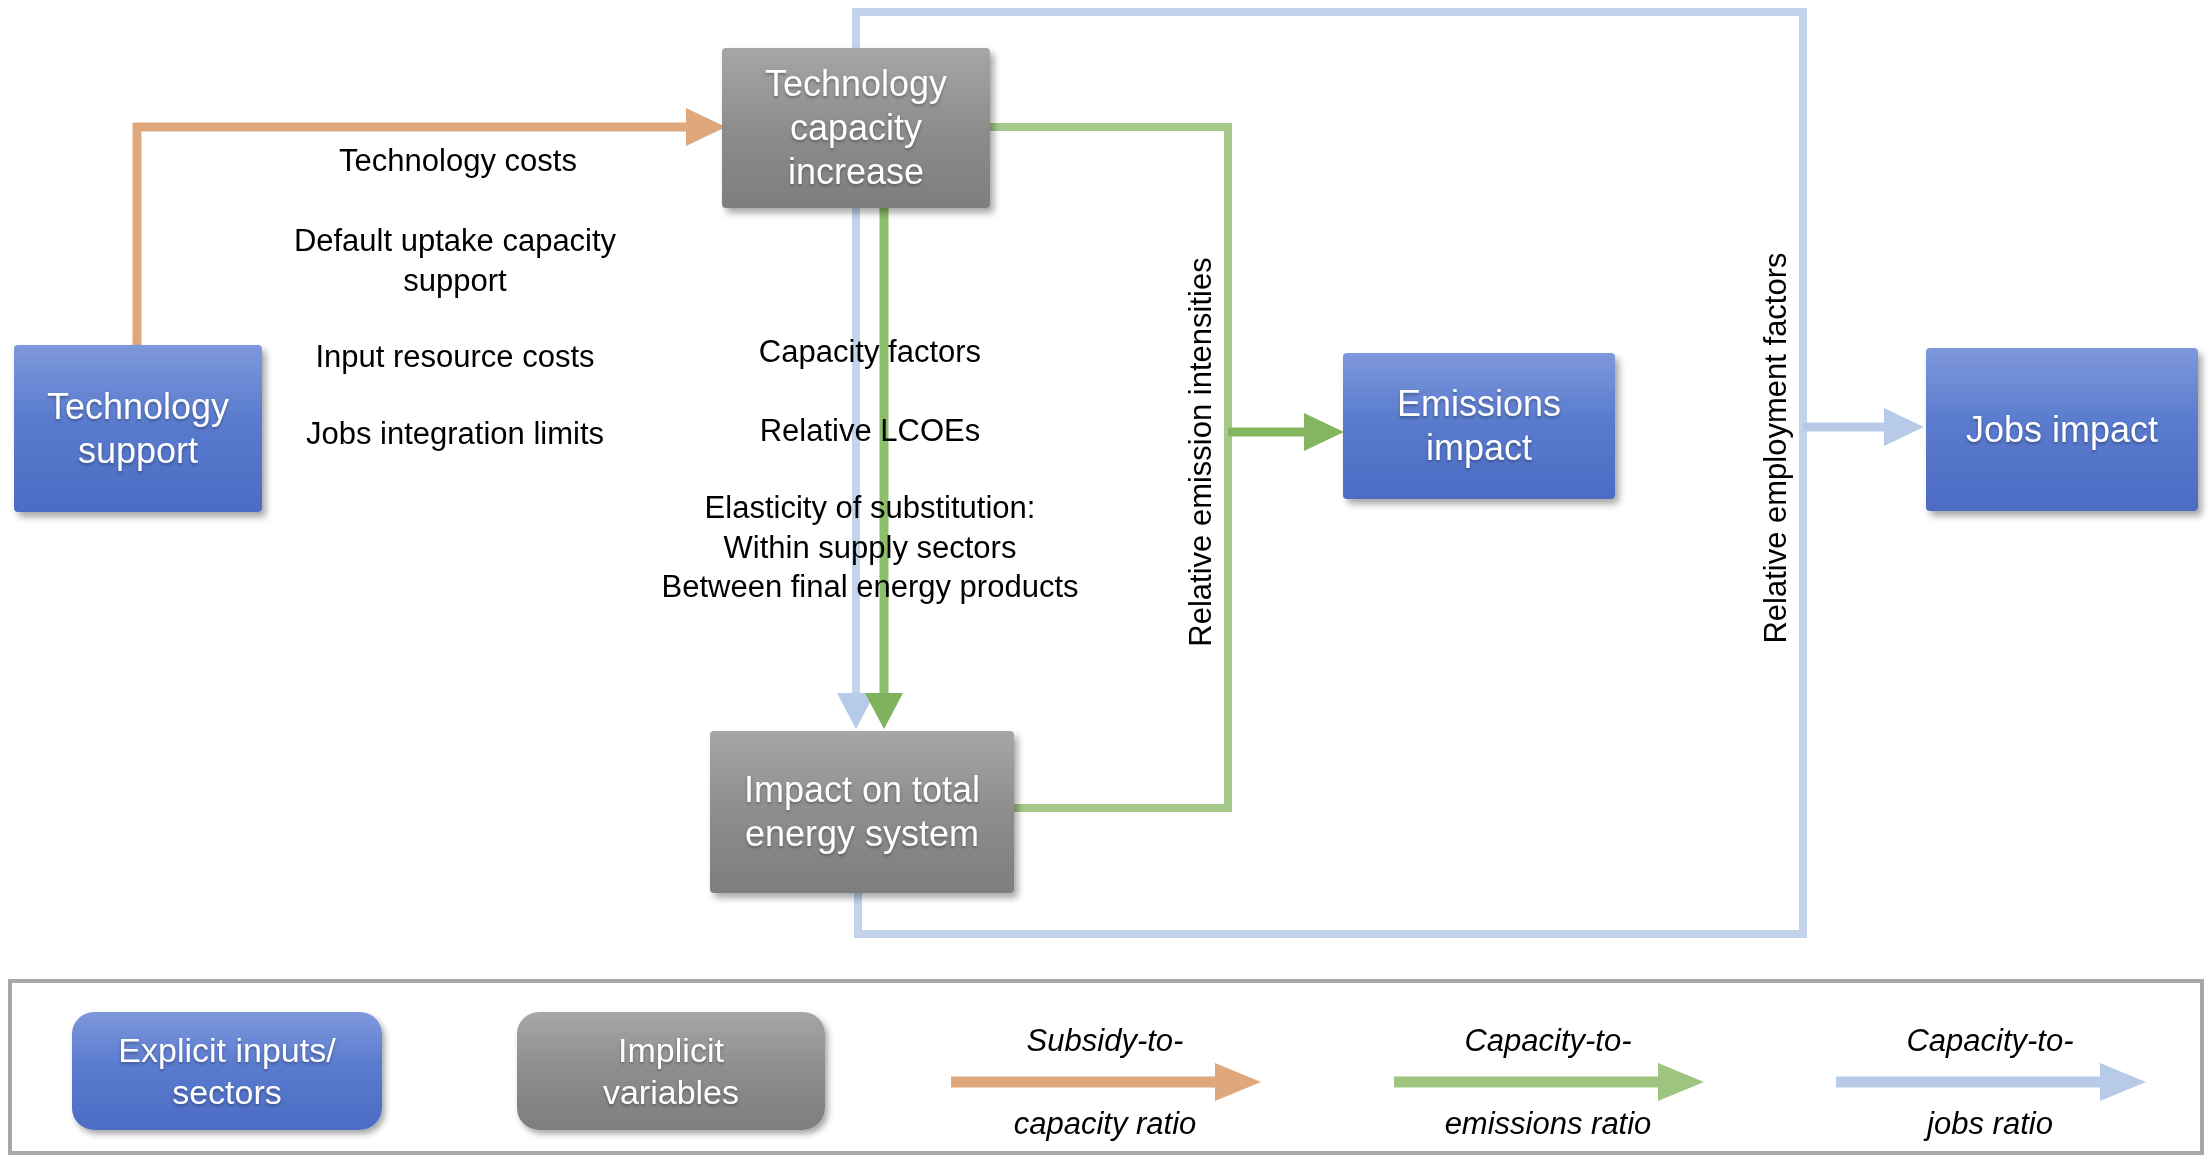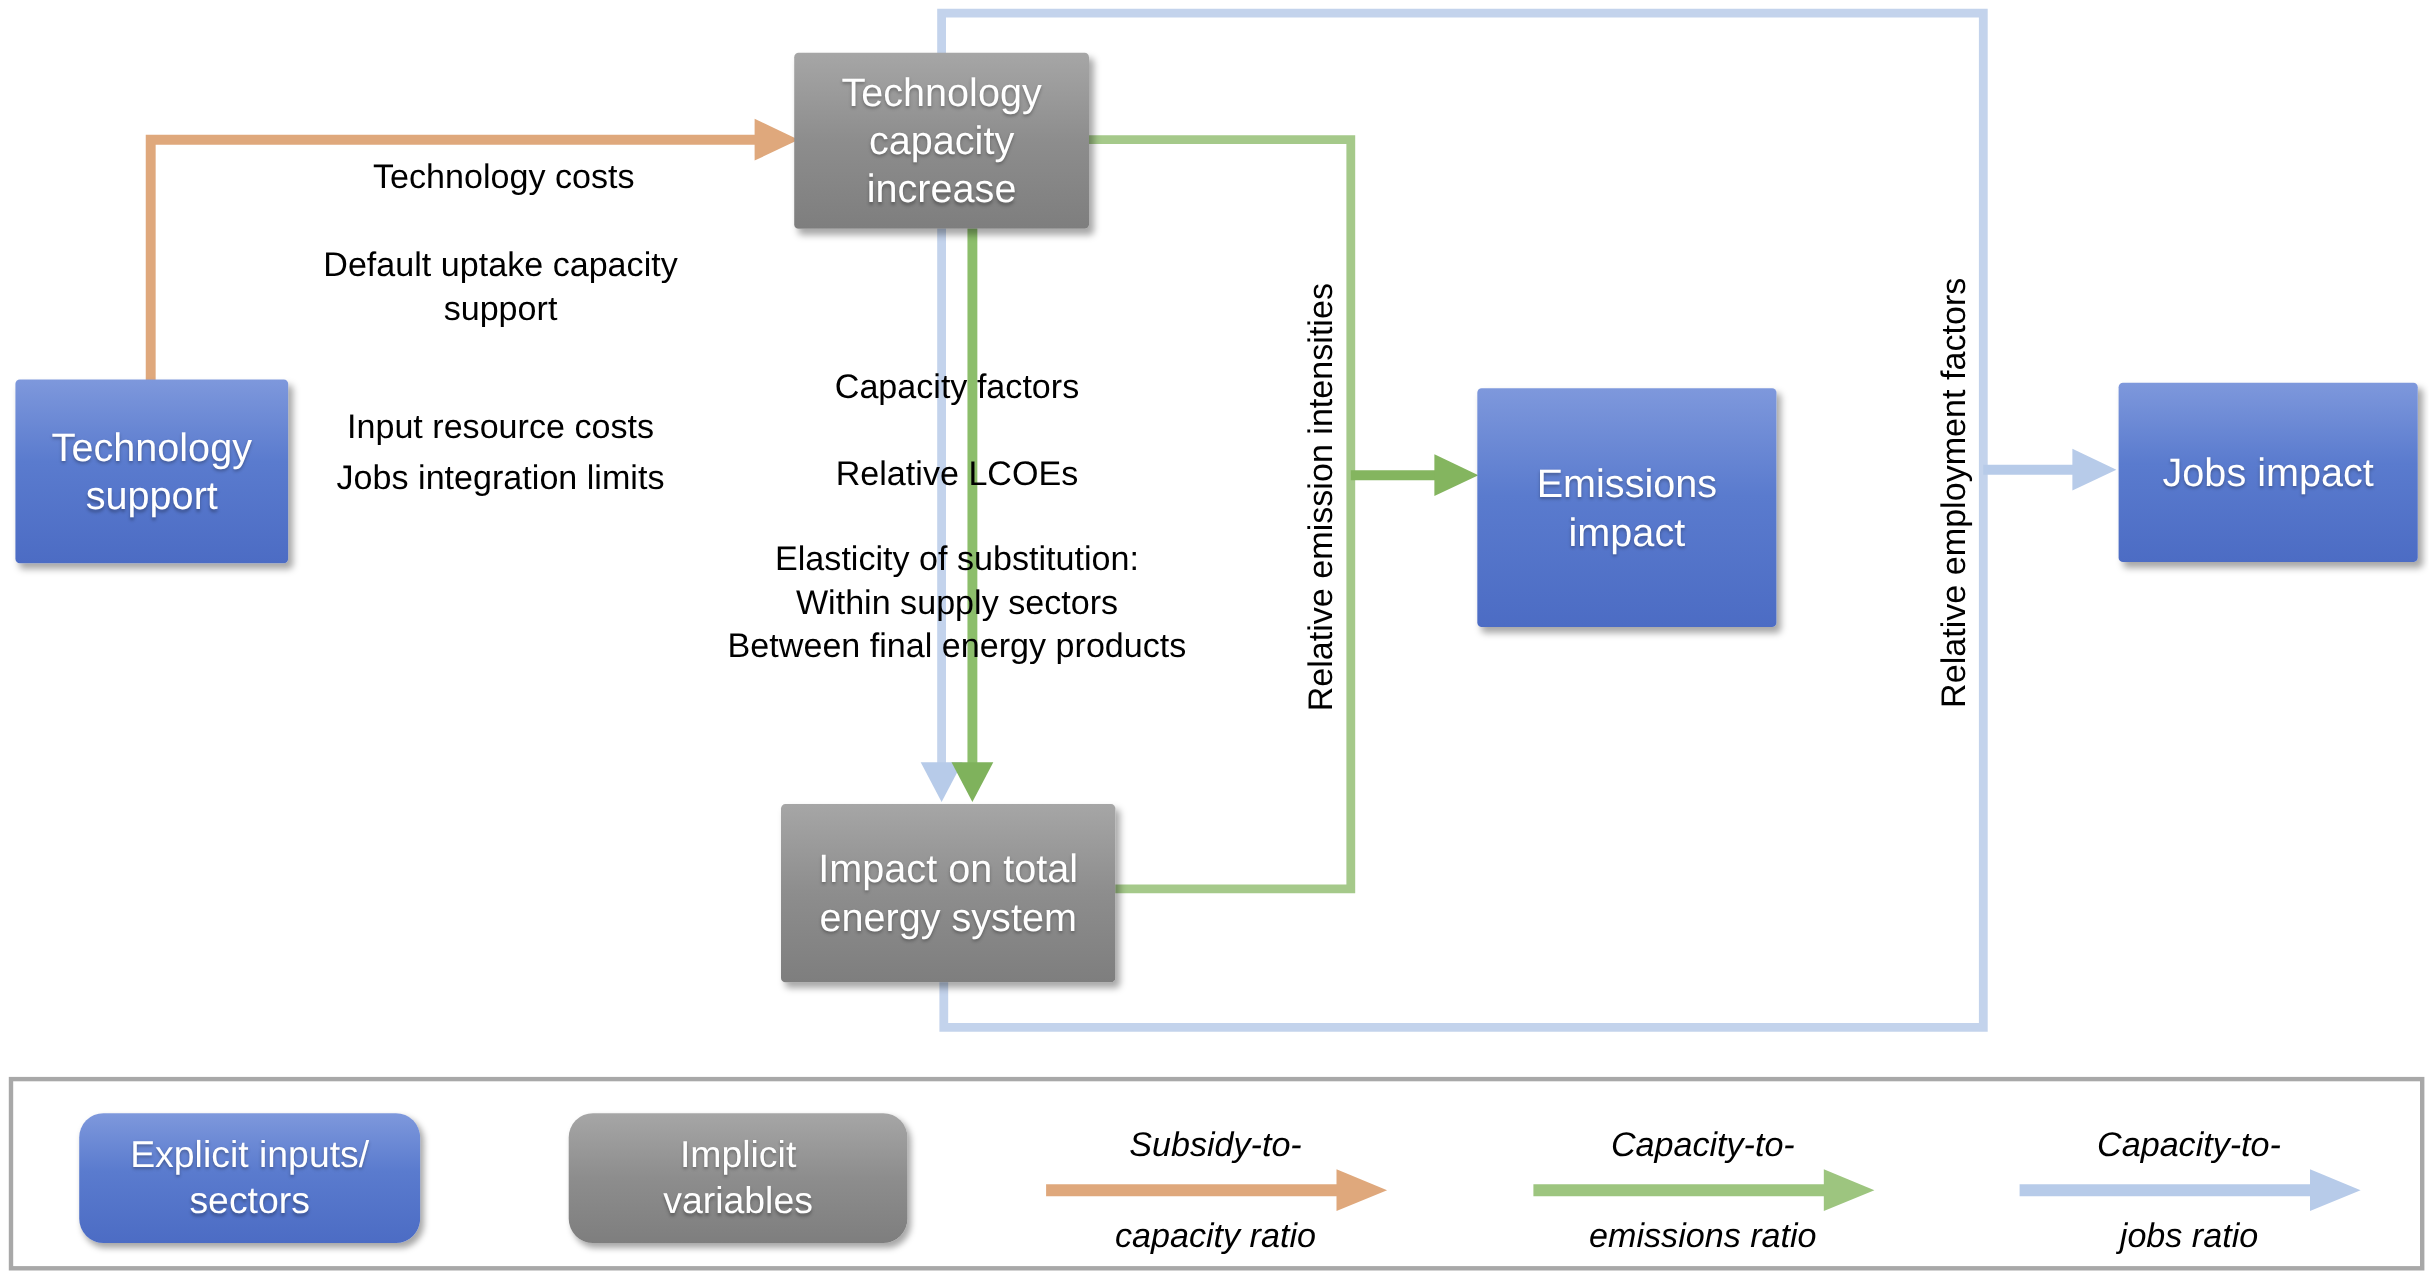--- a/index.html
+++ b/index.html
@@ -127,31 +127,31 @@
   <div class="node blue" style="left:14px; top:345px; width:248px; height:167px;">Technology
 support</div>
 
   <div class="node gray" style="left:722px; top:48px; width:268px; height:160px;">Technology
 capacity
 increase</div>
 
   <div class="node gray" style="left:710px; top:731px; width:304px; height:162px;">Impact on total
 energy system</div>
 
-  <div class="node blue" style="left:1343px; top:353px; width:272px; height:217px;">Emissions
+  <div class="node blue" style="left:1343px; top:353px; width:272px; height:146px;">Emissions
 impact</div>
 
   <div class="node blue" style="left:1926px; top:348px; width:272px; height:163px;">Jobs impact</div>
 
   <div class="flabel" style="left:458px; top:161px;">Technology costs</div>
 
   <div class="flabel" style="left:455px; top:261px;">Default uptake capacity
 support</div>
 
-  <div class="flabel" style="left:455px; top:357px;margin-top:31px;">Input resource costs</div>
+  <div class="flabel" style="left:455px; top:357px;">Input resource costs</div>
 
   <div class="flabel" style="left:455px; top:434px;">Jobs integration limits</div>
 
   <div class="flabel" style="left:870px; top:352px;">Capacity factors</div>
 
   <div class="flabel" style="left:870px; top:431px;">Relative LCOEs</div>
 
   <div class="flabel" style="left:870px; top:548px;">Elasticity of substitution:
 Within supply sectors
 Between final energy products</div>

